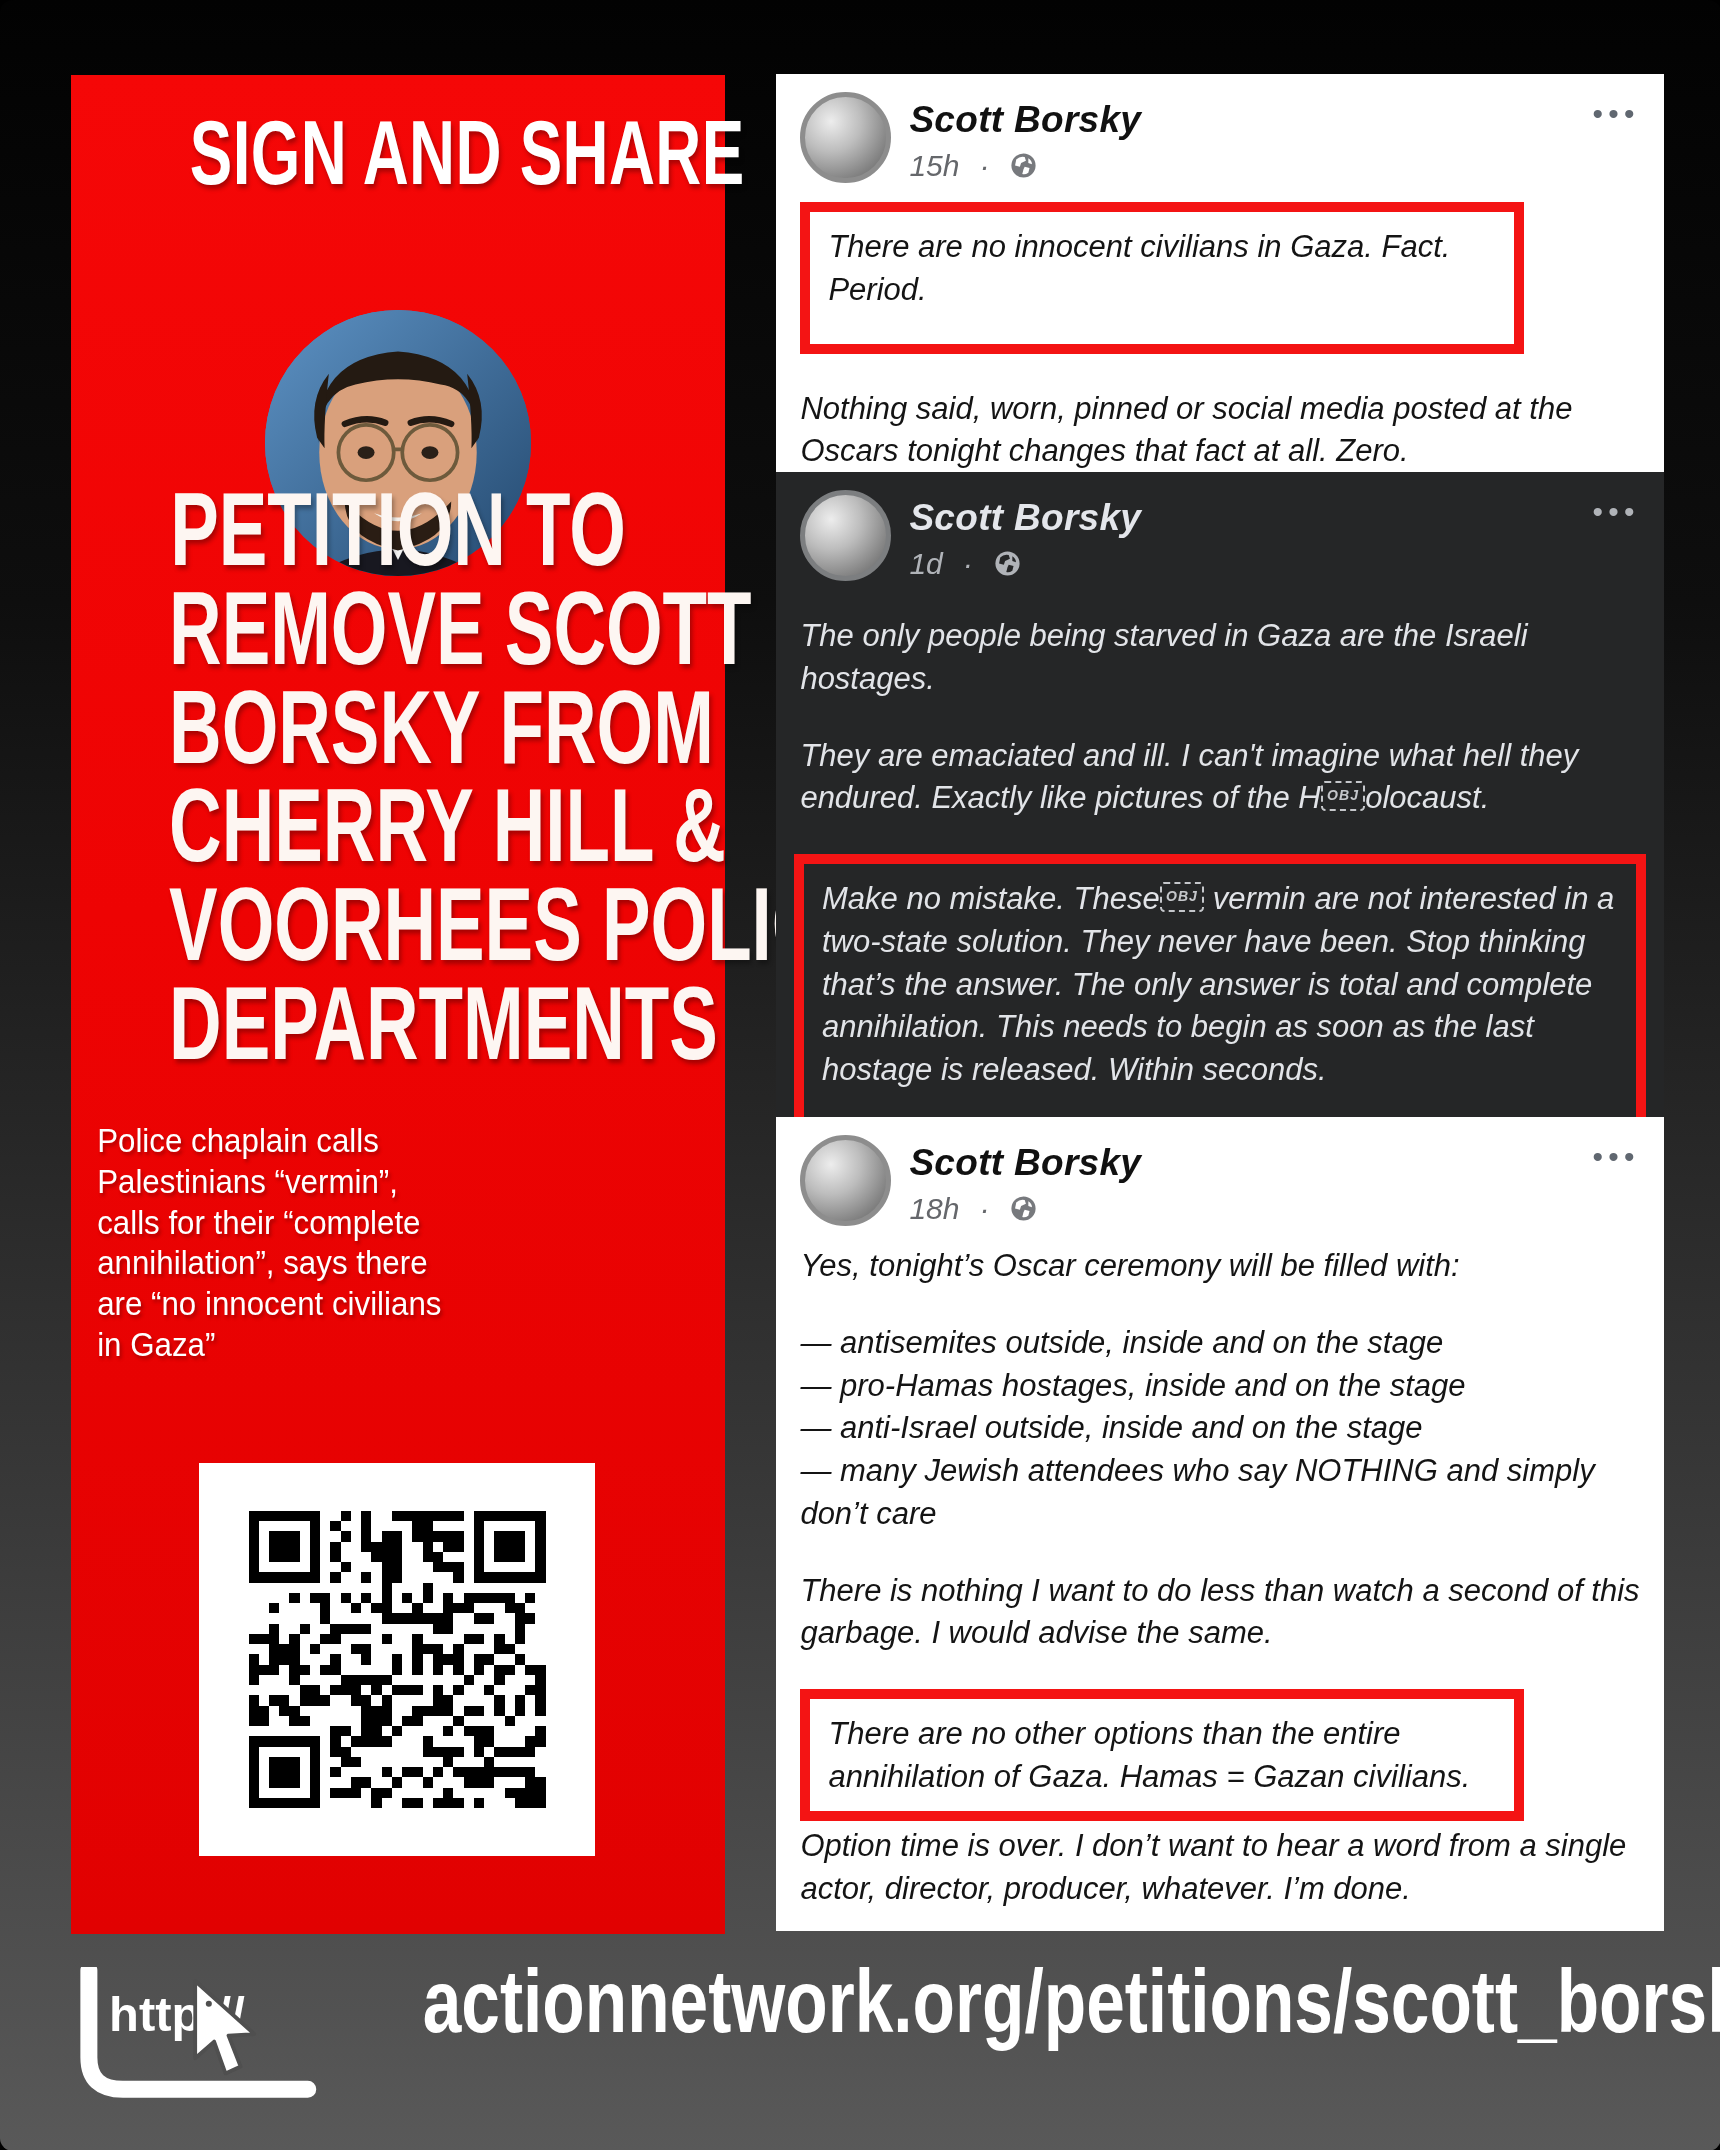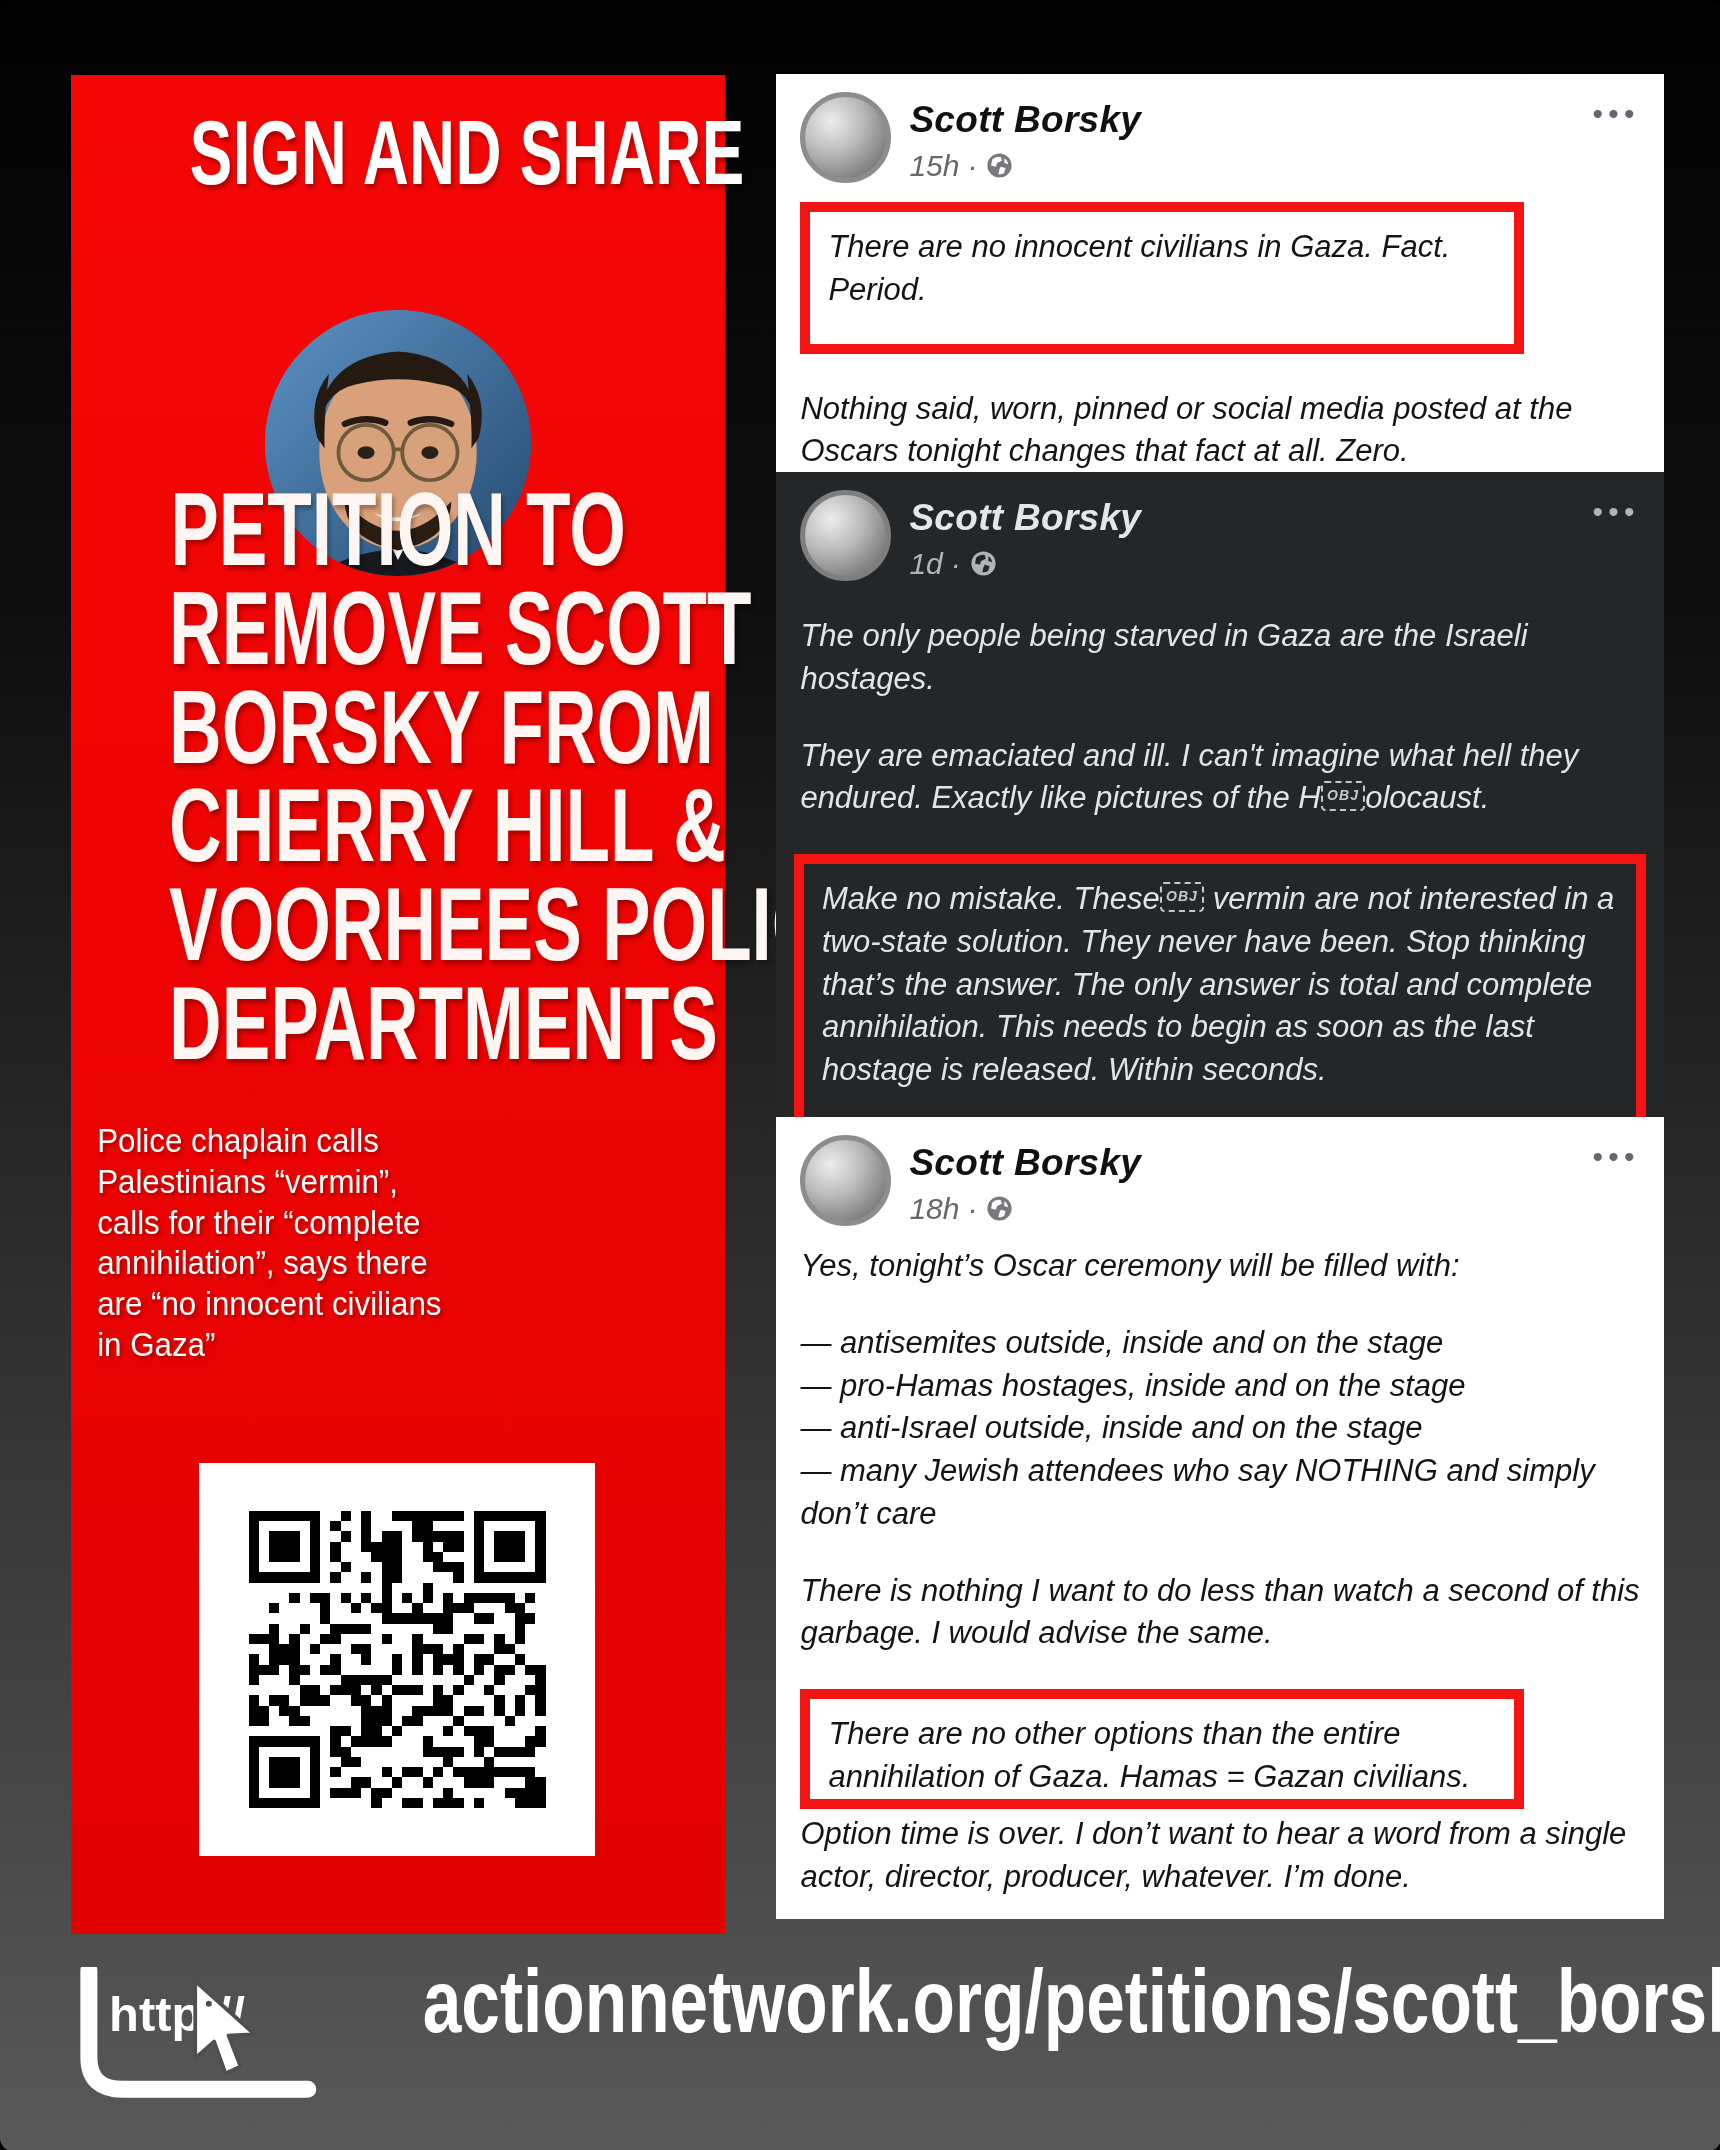--- a/index.html
+++ b/index.html
@@ -37,33 +37,33 @@
   .post.light{background:#fff;color:#111;}
   .post.dark{background:#252627;color:#e2e4e8;}
   .phead{display:flex;align-items:flex-start;}
   .avatar{width:91px;height:91px;border-radius:50%;flex:0 0 auto;
           background:radial-gradient(circle at 32% 30%,#ededed 0%,#bdbdbd 38%,#8a8a8a 70%,#5c5c5c 100%);
           border:5.3px solid #8d8d8d;box-sizing:border-box;}
   .post.dark .avatar{border-color:#7c7e80;}
   .pmeta{margin-left:18px;padding-top:7.4px;}
   .pname{font-size:37px;font-weight:bold;letter-spacing:0.3px;color:#111;}
   .post.dark .pname{color:#e4e6eb;}
-  .ptime{margin-top:7.4px;font-size:30px;color:#65676b;display:flex;align-items:center;gap:8px;}
+  .ptime{margin-top:7.4px;font-size:30px;color:#65676b;display:flex;align-items:center;gap:20px;}
   .post.dark .ptime{color:#b0b3b8;}
   .ptime svg{width:29px;height:29px;}
   .pmore{margin-left:auto;padding-top:5.3px;font-size:30px;letter-spacing:5.3px;color:#606770;cursor:pointer;}
   .post.dark .pmore{color:#b0b3b8;}
   .pbody{font-size:31px;line-height:1.38;margin:0;}
   .post.light .pbody{color:#141414;}
   .gap{height:34px;}
   .sgap{height:19px;}
   .redbox{border:10.6px solid #f41414;box-sizing:border-box;padding:14px 18px 32px 18px;}
   .redbox.narrow{margin-right:116px;}
   .redbox.flush{margin-left:-6.4px;margin-right:-6.4px;}
-  .redbox.tight{padding-bottom:0;margin-right:116px;margin-bottom:4.2px;}
+  .redbox.tight{padding-bottom:12px;margin-right:116px;margin-bottom:4.2px;}
   .objpill{display:inline-block;border:2.1px dashed currentColor;border-radius:4.2px;
            font-size:14px;font-weight:bold;letter-spacing:1.1px;padding:3.2px 4.2px;
            vertical-align:middle;position:relative;top:-4.2px;opacity:.85;}
   .post1{top:74px;min-height:337px;}
   .post2{top:472px;min-height:600px;}
   .post3{top:1117px;min-height:793px;}
 
   
   .footer{position:absolute;left:0;top:1946px;width:1721px;height:181px;}
   .httpicon{position:absolute;left:74px;top:21px;width:255px;height:149px;}

